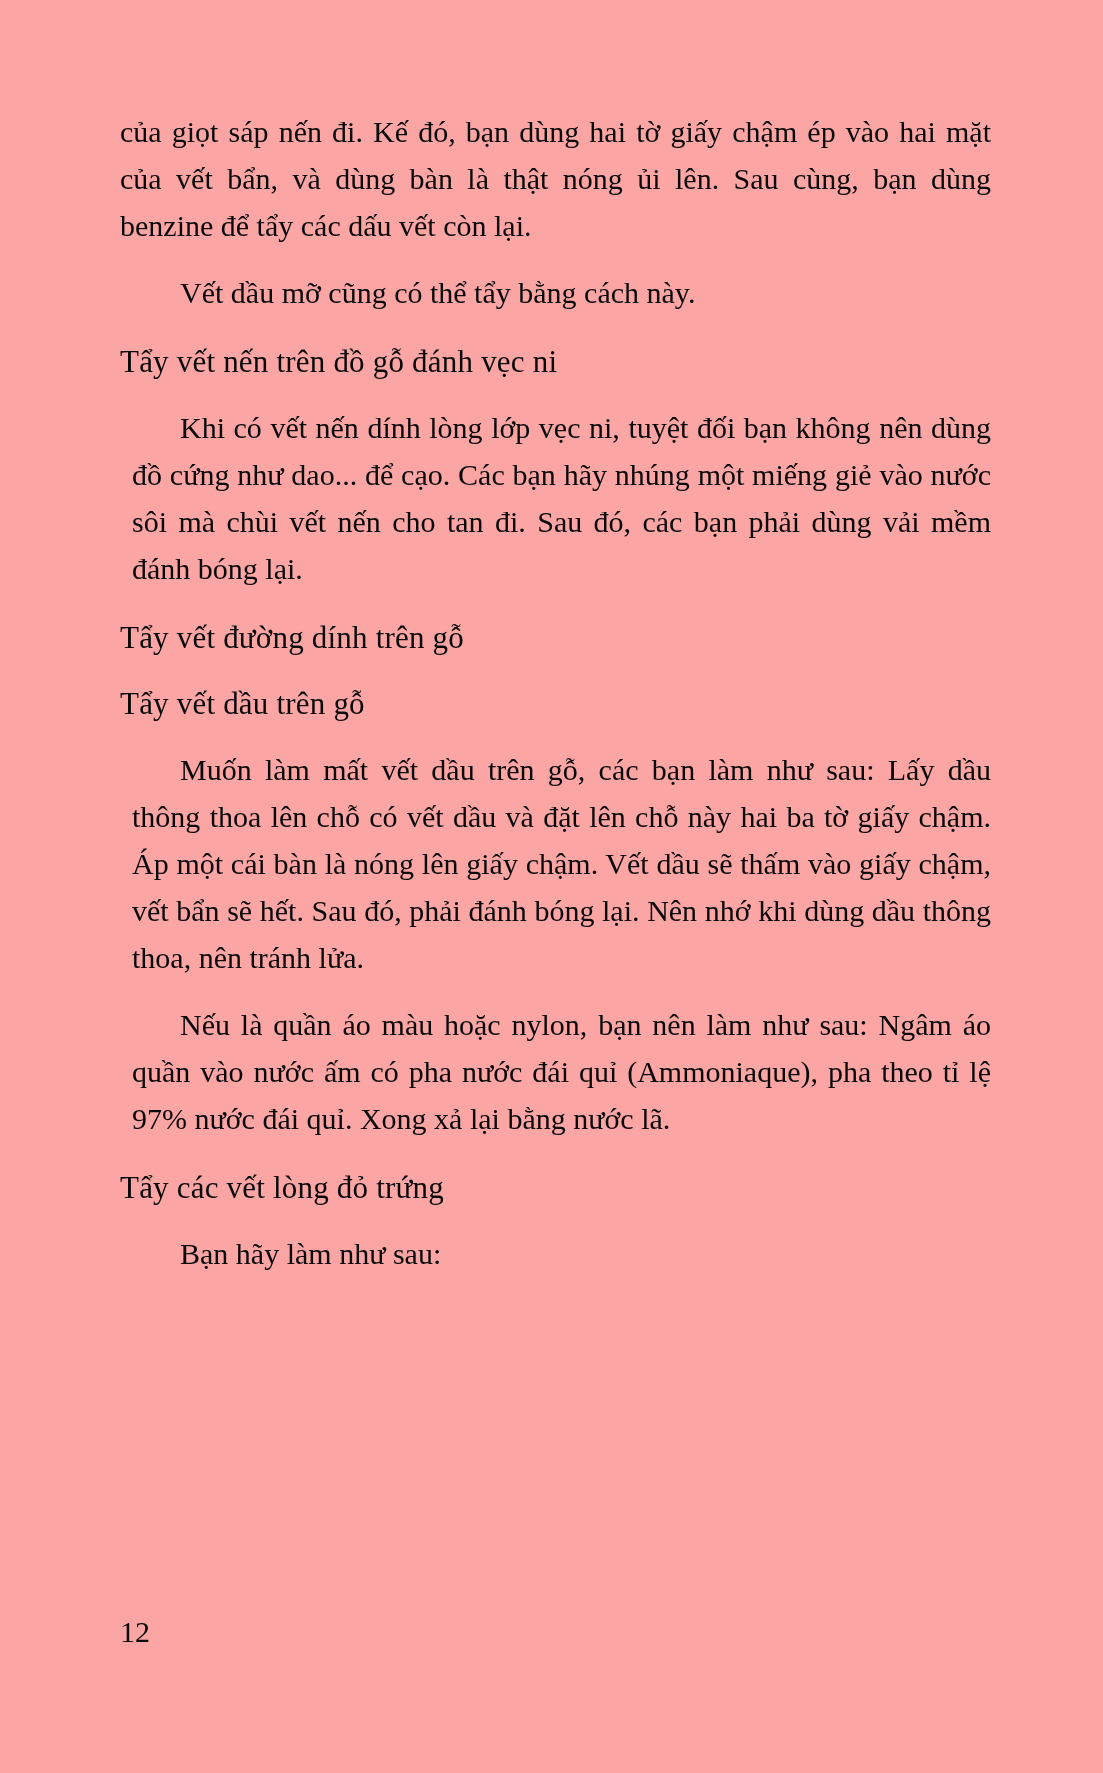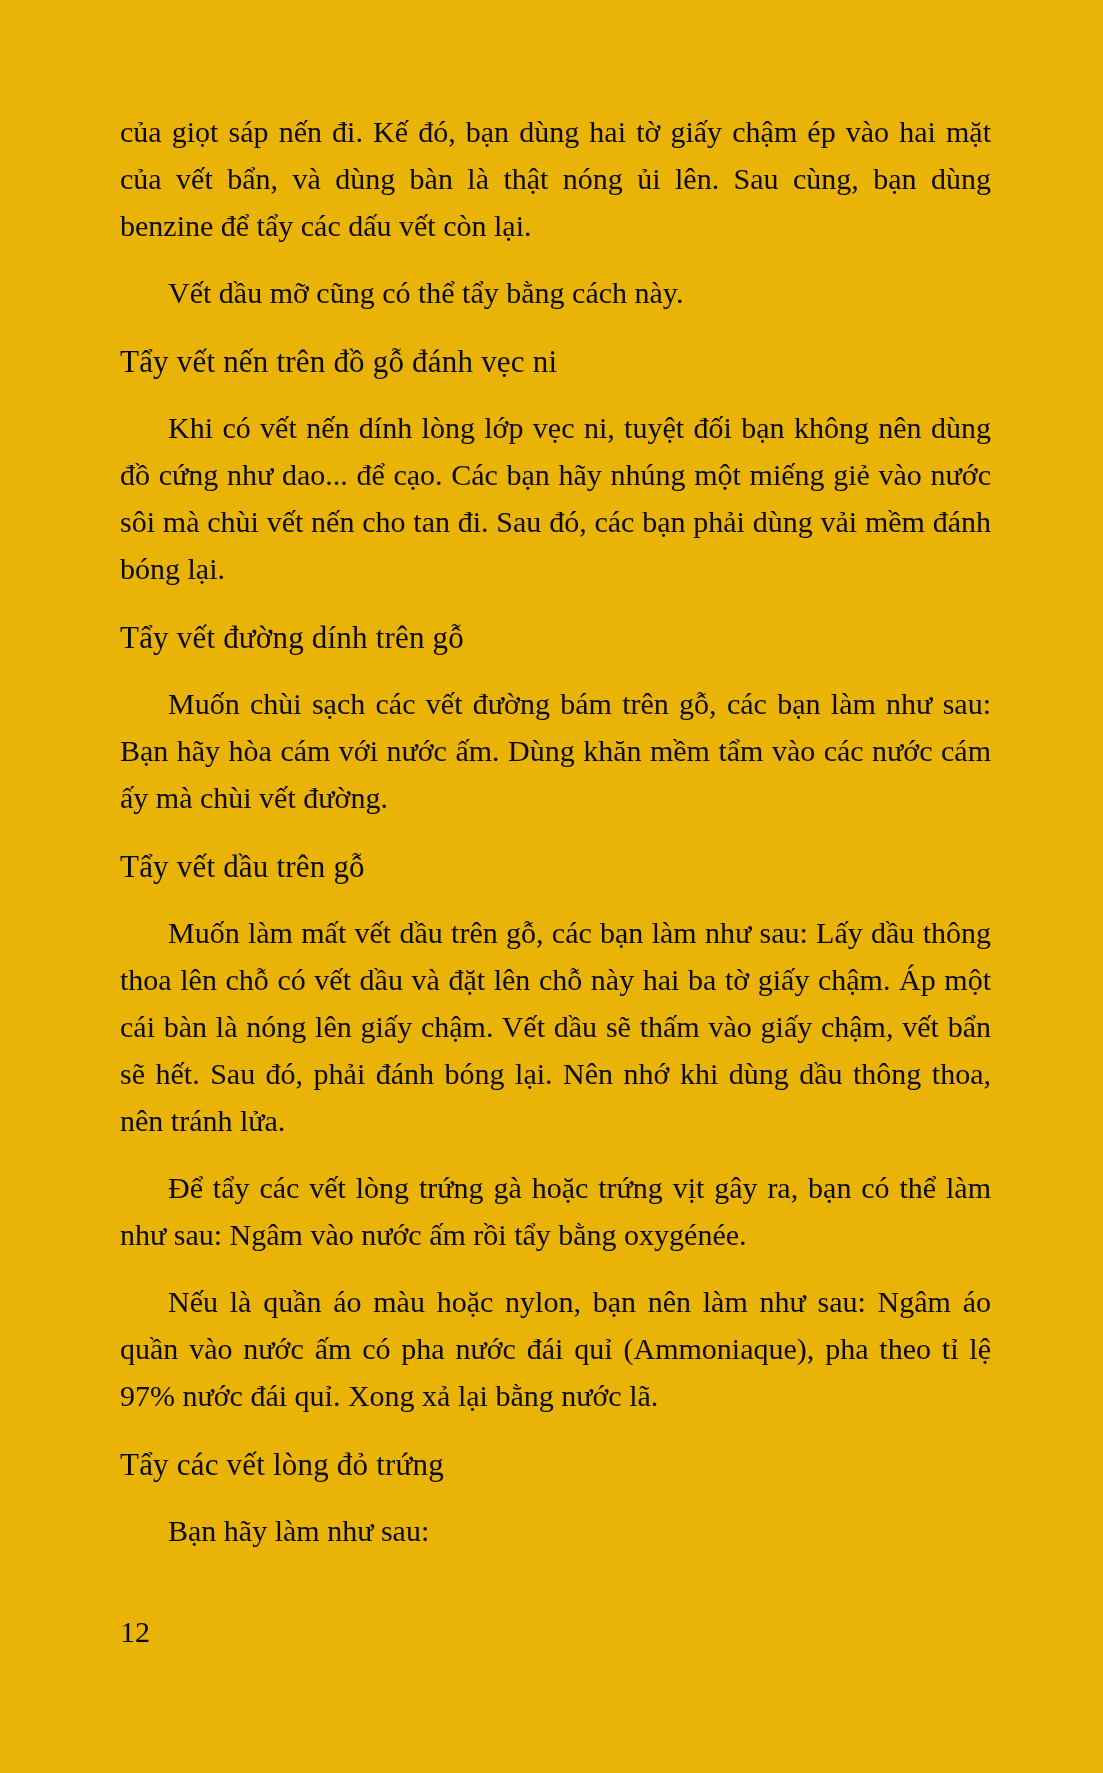--- a/index.html
+++ b/index.html
@@ -5,35 +5,36 @@
   html, body {
     margin: 0;
     padding: 0;
     background: #ffffff;
   }
   .page {
     position: relative;
     width: 1103px;
     height: 1773px;
     box-sizing: border-box;
-    background: #eab308;
+    background: #fca5a5;
     color: #0a0a0a;
     font-family: "Liberation Serif", "DejaVu Serif", serif;
     font-size: 30px;
     line-height: 47px;
     padding: 108px 112px 0 120px;
     overflow: hidden;
   }
   .para {
     margin: 0 0 20px 0;
     text-align: justify;
     text-justify: inter-word;
   }
   .para.indent {
     text-indent: 48px;
+    margin-left: 12px;
   }
   .heading {
     font-size: 31px;
     font-weight: 400;
     line-height: 40px;
     margin: 26px 0 22px 0;
     letter-spacing: 0.2px;
   }
   .page-number {
     position: absolute;
@@ -51,28 +52,26 @@
   <p class="para">của giọt sáp nến đi. Kế đó, bạn dùng hai tờ giấy chậm ép vào hai mặt của vết bẩn, và dùng bàn là thật nóng ủi lên. Sau cùng, bạn dùng benzine để tẩy các dấu vết còn lại.</p>
 
   <p class="para indent">Vết dầu mỡ cũng có thể tẩy bằng cách này.</p>
 
   <h2 class="heading">Tẩy vết nến trên đồ gỗ đánh vẹc ni</h2>
 
   <p class="para indent">Khi có vết nến dính lòng lớp vẹc ni, tuyệt đối bạn không nên dùng đồ cứng như dao... để cạo. Các bạn hãy nhúng một miếng giẻ vào nước sôi mà chùi vết nến cho tan đi. Sau đó, các bạn phải dùng vải mềm đánh bóng lại.</p>
 
   <h2 class="heading">Tẩy vết đường dính trên gỗ</h2>
 
-  <p class="para indent">Muốn chùi sạch các vết đường bám trên gỗ, các bạn làm như sau: Bạn hãy hòa cám với nước ấm. Dùng khăn mềm tẩm vào các nước cám ấy mà chùi vết đường.</p>
 
   <h2 class="heading">Tẩy vết dầu trên gỗ</h2>
 
   <p class="para indent">Muốn làm mất vết dầu trên gỗ, các bạn làm như sau: Lấy dầu thông thoa lên chỗ có vết dầu và đặt lên chỗ này hai ba tờ giấy chậm. Áp một cái bàn là nóng lên giấy chậm. Vết dầu sẽ thấm vào giấy chậm, vết bẩn sẽ hết. Sau đó, phải đánh bóng lại. Nên nhớ khi dùng dầu thông thoa, nên tránh lửa.</p>
 
 
-  <p class="para indent">Để tẩy các vết lòng trứng gà hoặc trứng vịt gây ra, bạn có thể làm như sau: Ngâm vào nước ấm rồi tẩy bằng oxygénée.</p>
 
   <p class="para indent">Nếu là quần áo màu hoặc nylon, bạn nên làm như sau: Ngâm áo quần vào nước ấm có pha nước đái quỉ (Ammoniaque), pha theo tỉ lệ 97% nước đái quỉ. Xong xả lại bằng nước lã.</p>
 
   <h2 class="heading">Tẩy các vết lòng đỏ trứng</h2>
 
   <p class="para indent">Bạn hãy làm như sau:</p>
 
   <div class="page-number">12</div>
 
 </div>

